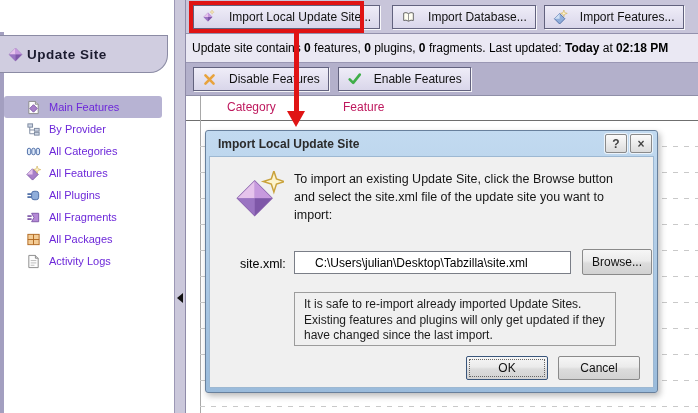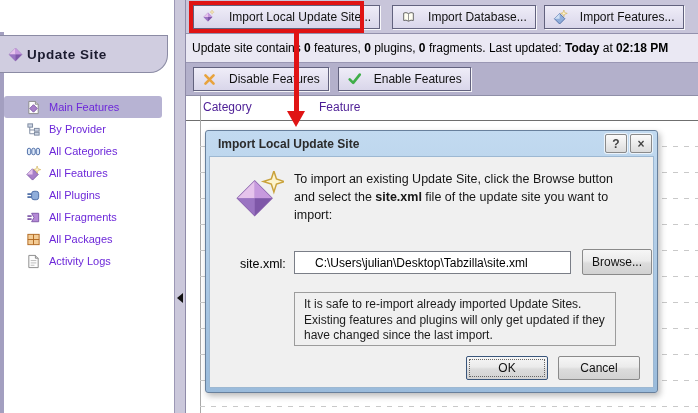--- a/index.html
+++ b/index.html
@@ -41,40 +41,40 @@
   .statusbar .b { font-weight:bold; }
 
   .toolbar2 { position:absolute; left:0; top:63px; width:512px; height:33px;
     background:#b3b0cb; border-bottom:1px solid #8f8fa8; display:flex; align-items:center; }
   .toolbar2 .btn { margin-left:7px; }
   .toolbar2 .btn:nth-child(2) { margin-left:9px; }
 
   .table { position:absolute; left:0; top:96px; width:512px; height:317px; background:#fff; }
   .table-header { position:absolute; left:0; top:0; width:512px; height:25px;
     border-bottom:1px solid #6f6f6f; background:#fff; }
-  .th { position:absolute; top:4px; font-size:12px; color:#4c1d95; }
+  .th { position:absolute; top:4px; font-size:12px; color:#be185d;margin-left:24px; }
   .th-category { left:17px; }
   .th-feature { left:133px; }
   .table-vline { position:absolute; left:14px; top:0; width:1px; height:317px; background:#a8a8a8; }
   .gridline { position:absolute; left:14px; right:0; height:1px;
     background-image:repeating-linear-gradient(90deg,#c9c9c9 0 5px,transparent 5px 11px); }
 
   
   .dialog { position:absolute; left:205px; top:130px; width:453px; height:263px;
     background:linear-gradient(#c2daf0,#9abbdb); border:1px solid #68809c; border-radius:3px;
     padding:0 3px 3px 3px; box-shadow:2px 3px 6px rgba(0,0,0,.28); z-index:30; }
   .dlg-titlebar { height:25px; display:flex; align-items:center; padding:0 2px 0 9px; }
   .dlg-title { font-size:12px; font-weight:bold; color:#2b2b2b; flex:1; }
   .titlebar-btn { width:22px; height:19px; margin-left:3px; background:linear-gradient(#fbfbfb,#dcdcdc);
     border:1px solid #8a8a8a; border-radius:2px; box-shadow:0 0 0 1px rgba(255,255,255,.7);
     font-size:12px; font-weight:bold; color:#444; display:flex; align-items:center; justify-content:center; cursor:pointer; }
   .dlg-body { position:relative; background:#f0f0f0; border:1px solid #9db8d2; height:232px; }
   .dlg-icon { position:absolute; left:24px; top:14px; }
   .dlg-instruction { position:absolute; left:84px; top:13px; width:340px; font-size:12.5px; line-height:18px; color:#151515; }
-  .dlg-instruction .b { font-weight:bold;text-align:right; }
+  .dlg-instruction .b { font-weight:normal;text-align:right; }
   .field-label { position:absolute; left:30px; top:100px; font-size:12.5px; }
   .field-input { position:absolute; left:84px; top:94px; width:277px; height:23px;
     border:1px solid #7a7e87; background:#fff; font-family:"Liberation Sans",sans-serif;
     font-size:12px; padding:0 20px; color:#000; }
   .browse-btn { position:absolute; left:372px; top:92px; width:70px; height:26px; border:1px solid #3c3c3c; }
   .push-btn { background:linear-gradient(#f6f6f6 0%,#ebebeb 45%,#dcdcdc 55%,#d2d2d2 100%);
     border:1px solid #8a8a8a; border-radius:2px; font-family:"Liberation Sans",sans-serif;
     font-size:12px; color:#111; cursor:pointer; display:flex; align-items:center; justify-content:center; }
   .info-box { position:absolute; left:84px; top:135px; width:322px; height:54px;
     border:1px solid #9c9c9c; background:#f0f0f0; padding:4px 9px; font-size:12px; line-height:15.5px; color:#1b1b1b; }

